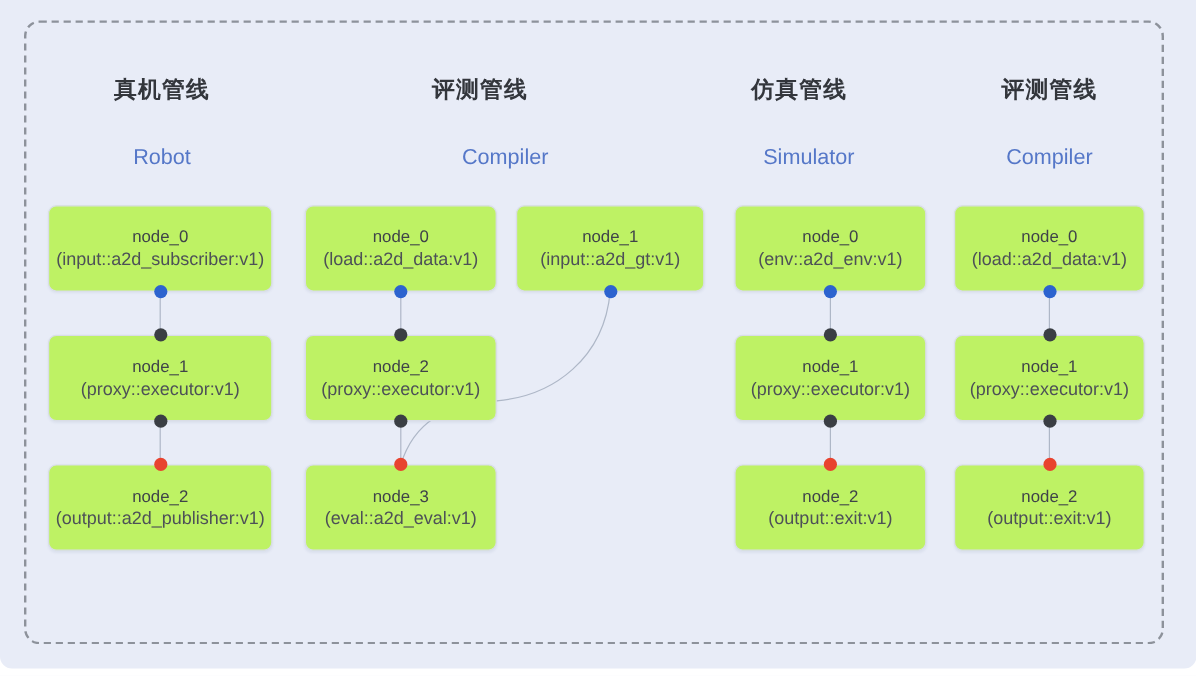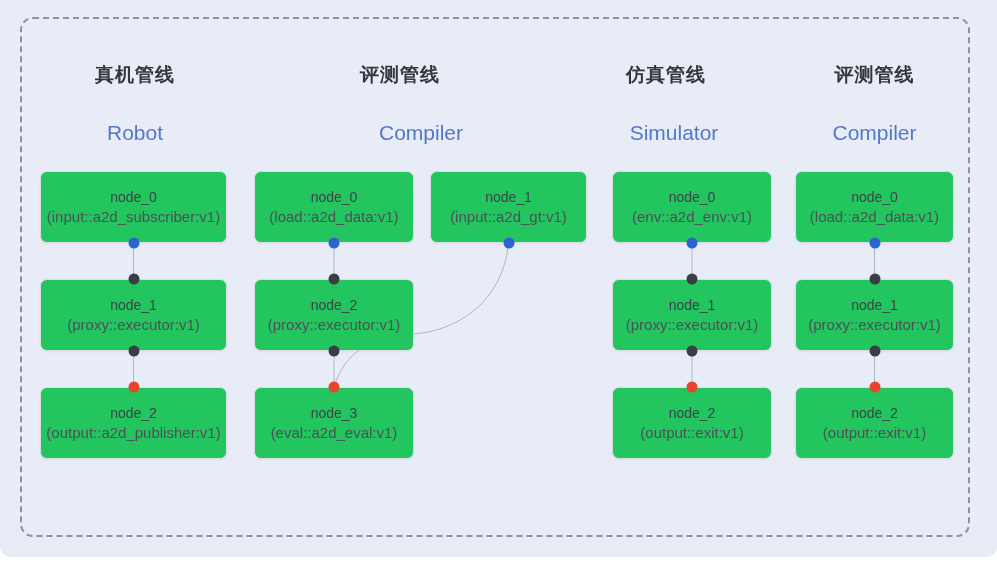--- a/index.html
+++ b/index.html
@@ -43,30 +43,30 @@
     font-weight: 700;
     color: #33363c;
     letter-spacing: 1px;
     white-space: nowrap;
     z-index: 2;
   }
   .title-en {
     position: absolute;
     top: 121px;
     transform: translateX(-50%);
-    font-size: 21px;
+    font-size: 18px;
     font-weight: 400;
     color: #5577c8;
     white-space: nowrap;
     z-index: 2;
   }
   .node-box {
     position: absolute;
     box-sizing: border-box;
-    background: #22c55e;
+    background: #bef264;
     border: 1px solid #d9dde6;
     border-radius: 7px;
     display: flex;
     flex-direction: column;
     align-items: center;
     justify-content: center;
     gap: 3px;
     z-index: 2;
     box-shadow: 0 1px 2px rgba(70,90,130,0.08);
   }

